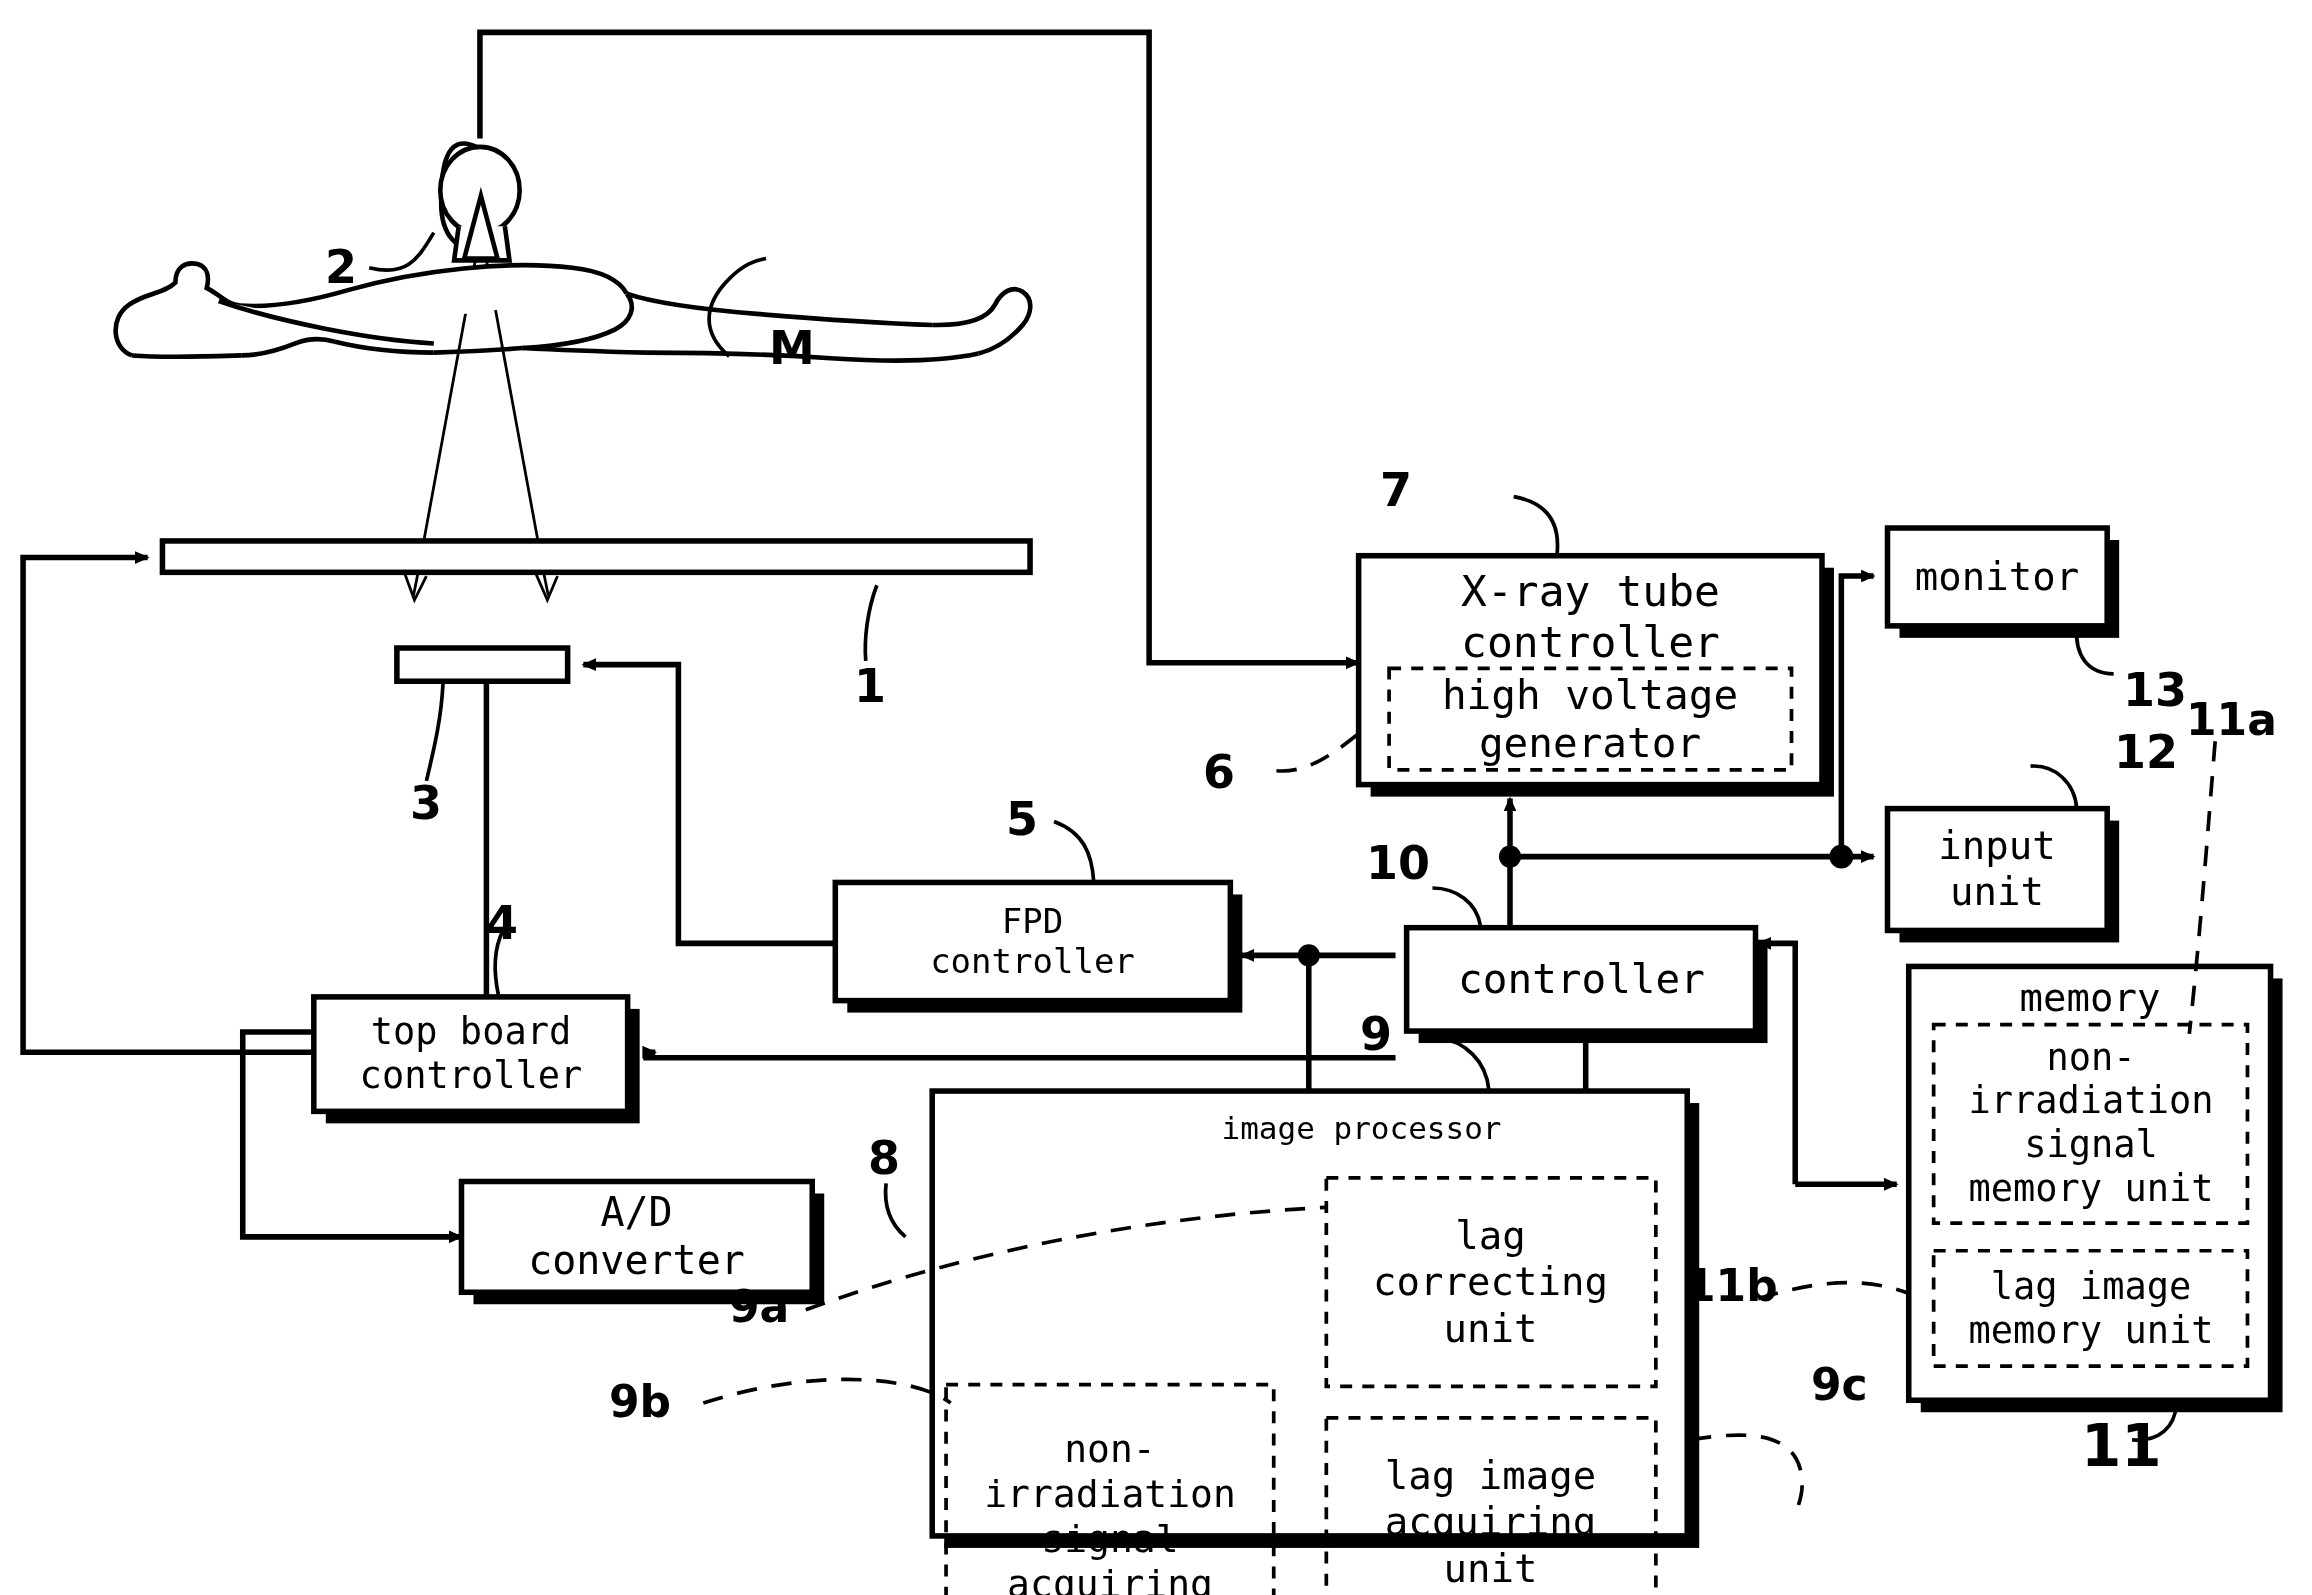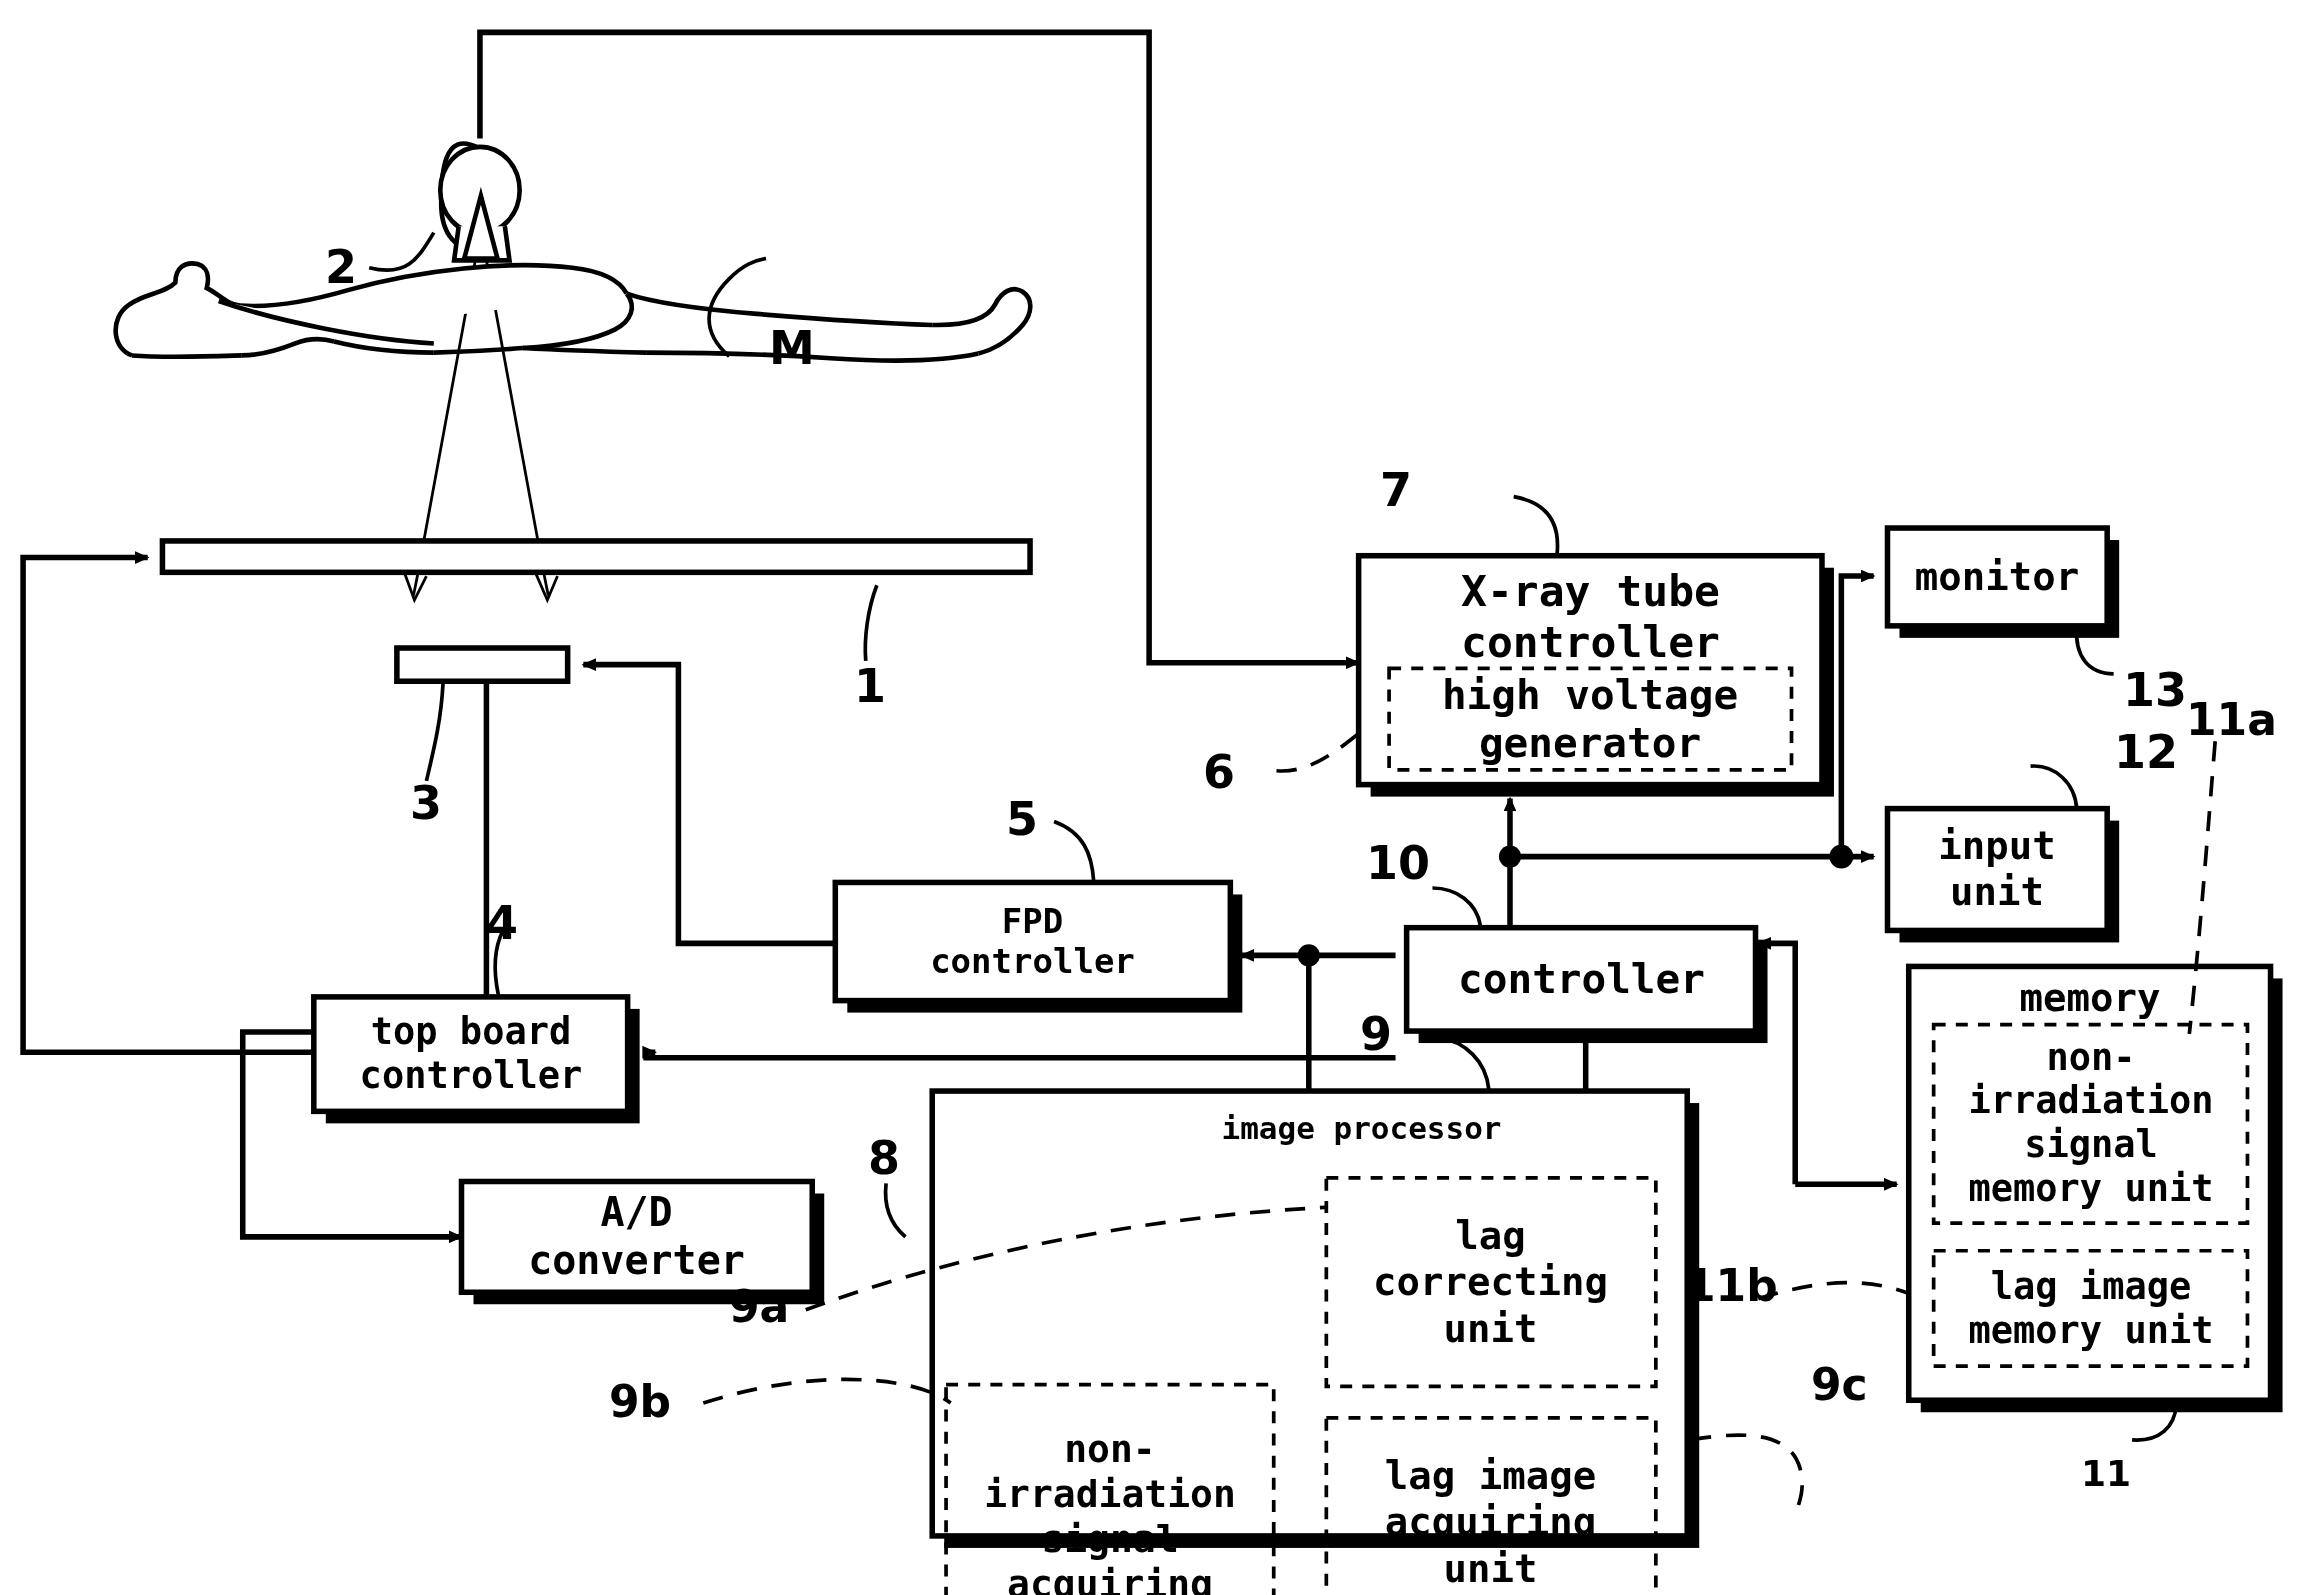--- a/index.html
+++ b/index.html
@@ -4,21 +4,21 @@
 <style>
   html,body{margin:0;padding:0;background:#fff;}
   body{font-family:"DejaVu Sans Mono","Liberation Mono",monospace;}
   #stage{position:relative;width:2313px;height:1596px;background:#fff;overflow:hidden;}
   #svgroot{position:absolute;left:0;top:0;width:2313px;height:1596px;}
   .boxlabel{
     position:absolute;
     display:flex;align-items:center;justify-content:center;
     text-align:center;
     font-family:"DejaVu Sans Mono","Liberation Mono",monospace;
-    font-weight:700;
+    font-weight:400;
     color:#000;
     line-height:1.18;
     white-space:pre-line;
     pointer-events:none;
   }
   .reflbl{
     position:absolute;
     font-family:"DejaVu Sans","Liberation Sans",sans-serif;
     font-weight:700;
     color:#000;
@@ -241,21 +241,21 @@
   <div class="reflbl" style="left:1360px;top:1011px;font-size:46px;">9</div>
 
   <div class="reflbl" style="left:729px;top:1285px;font-size:44px;">9a</div>
 
   <div class="reflbl" style="left:609px;top:1380px;font-size:44px;">9b</div>
 
   <div class="reflbl" style="left:1811px;top:1363px;font-size:44px;">9c</div>
 
   <div class="reflbl" style="left:1366px;top:840px;font-size:46px;">10</div>
 
-  <div class="reflbl" style="left:2081px;top:1417px;font-size:36px;margin-top:39px;">11</div>
+  <div class="reflbl" style="left:2081px;top:1417px;font-size:58px;">11</div>
 
   <div class="reflbl" style="left:2186px;top:698px;font-size:44px;">11a</div>
 
   <div class="reflbl" style="left:1685px;top:1264px;font-size:44px;">11b</div>
 
   <div class="reflbl" style="left:2114px;top:729px;font-size:46px;">12</div>
 
   <div class="reflbl" style="left:2123px;top:651px;font-size:46px;margin-top:16px;">13</div>
 
   <div class="reflbl" style="left:769px;top:325px;font-size:46px;">M</div>

